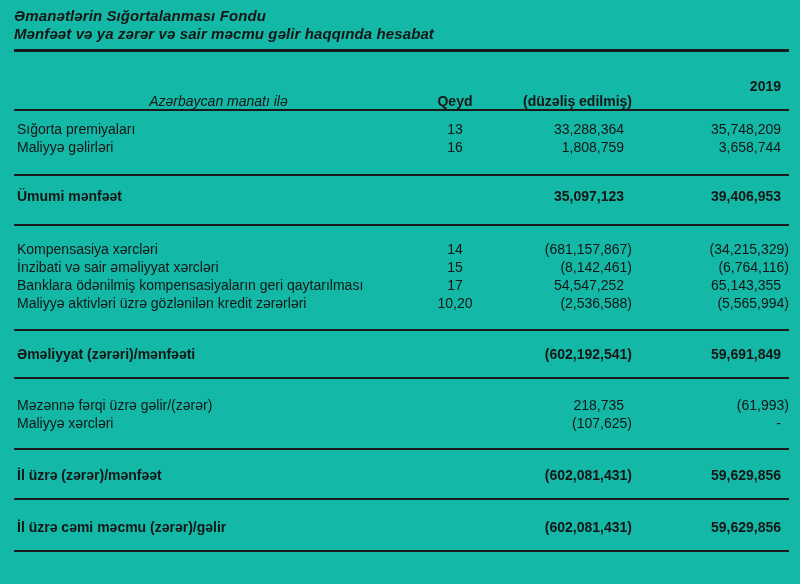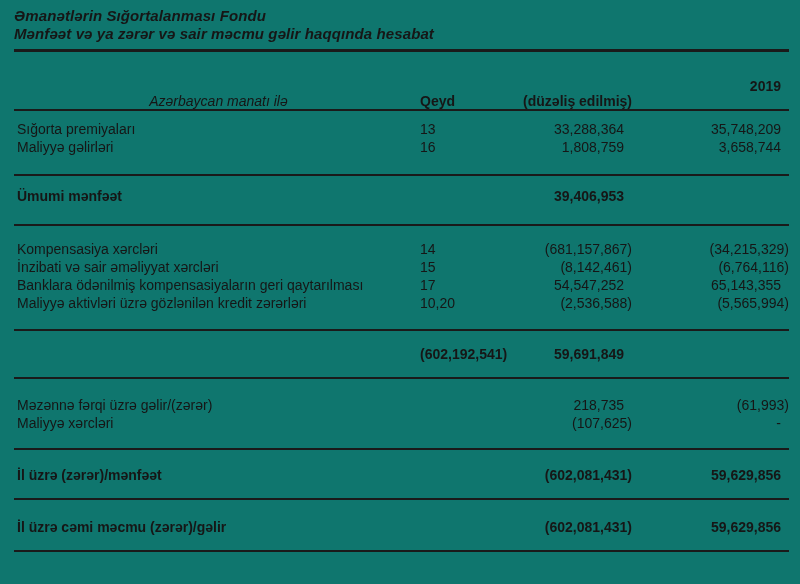--- a/index.html
+++ b/index.html
@@ -4,21 +4,21 @@
 <style>
   html, body {
     margin: 0;
     padding: 0;
     background: #e8e8e8;
   }
   .sheet {
     position: relative;
     width: 800px;
     height: 584px;
-    background: #0f766e;
+    background: #14b8a6;
     font-family: "Liberation Sans", "DejaVu Sans", sans-serif;
     color: #161616;
     overflow: hidden;
     box-sizing: border-box;
   }
   
   .doc-header {
     margin: 0 11px 0 14px;
     padding: 7px 0 6px 0;
     border-bottom: 3px solid #1a1a1a;
@@ -38,21 +38,21 @@
     border-bottom: 2px solid #1a1a1a;
   }
   .row {
     display: grid;
     grid-template-columns: 406px 70px 142px 157px;
     line-height: 18px;
     font-size: 14px;
   }
   .cell { white-space: nowrap; }
   .cell.label { padding-left: 3px; }
-  .cell.note  { }
+  .cell.note  { text-align: center; }
   .cell.num   { text-align: right; }
   .pad-digit  { padding-right: 8px; }
   .bold   { font-weight: bold; }
   .italic { font-style: italic; text-align: center; }
   
   .sec-cols { padding: 27px 0 0 0; }
   .sec-cols .row { line-height: 15px; font-size: 14px; }
   
   .sec-a { padding: 9px 0 18px 0; }
   .sec-b { padding: 11px 0 19px 0; }
@@ -100,20 +100,21 @@
         <div class="cell note">16</div>
         <div class="cell num pad-digit">1,808,759</div>
         <div class="cell num pad-digit">3,658,744</div>
       </div>
     </section>
 
     <section class="sec sec-b">
       <div class="row bold">
         <div class="cell label">Ümumi mənfəət</div>
         <div class="cell note"></div>
+        <div class="cell num pad-digit">35,097,123</div>
         <div class="cell num pad-digit">39,406,953</div>
       </div>
     </section>
 
     <section class="sec sec-c">
       <div class="row">
         <div class="cell label">Kompensasiya xərcləri</div>
         <div class="cell note">14</div>
         <div class="cell num">(681,157,867)</div>
         <div class="cell num">(34,215,329)</div>
@@ -133,20 +134,21 @@
       <div class="row">
         <div class="cell label">Maliyyə aktivləri üzrə gözlənilən kredit zərərləri</div>
         <div class="cell note">10,20</div>
         <div class="cell num">(2,536,588)</div>
         <div class="cell num">(5,565,994)</div>
       </div>
     </section>
 
     <section class="sec sec-d">
       <div class="row bold">
+        <div class="cell label">Əməliyyat (zərəri)/mənfəəti</div>
         <div class="cell note"></div>
         <div class="cell num">(602,192,541)</div>
         <div class="cell num pad-digit">59,691,849</div>
       </div>
     </section>
 
     <section class="sec sec-e">
       <div class="row">
         <div class="cell label">Məzənnə fərqi üzrə gəlir/(zərər)</div>
         <div class="cell note"></div>

